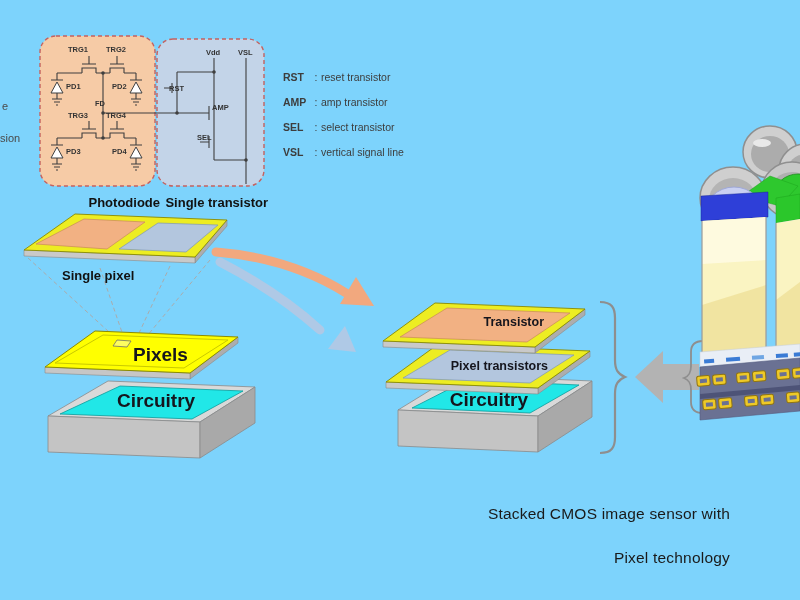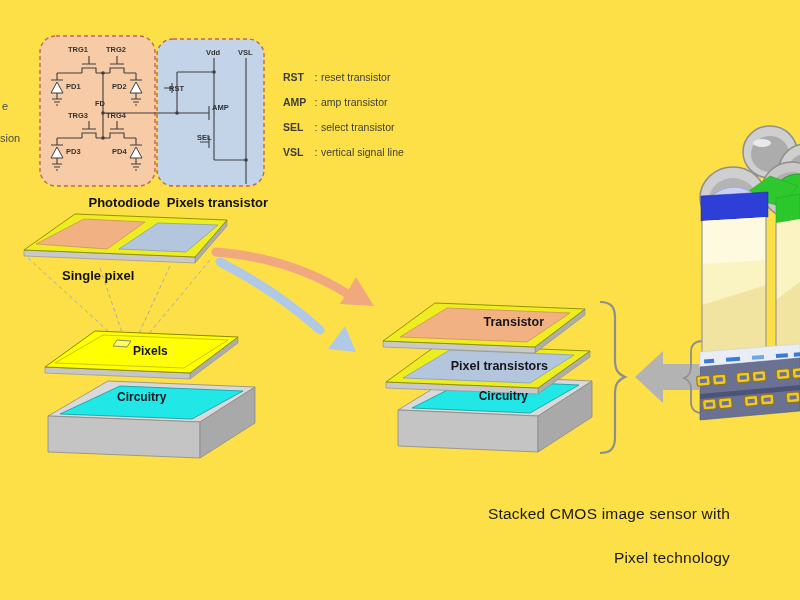--- a/index.html
+++ b/index.html
@@ -1,23 +1,23 @@
 <!DOCTYPE html>
 <html><head>
 <meta charset="utf-8">
 <style>
   html,body{margin:0;padding:0;background:#fff;}
-  #stage{position:relative;width:800px;height:600px;background:#fde047;overflow:hidden;
+  #stage{position:relative;width:800px;height:600px;background:#7dd3fc;overflow:hidden;
          font-family:"Liberation Sans",sans-serif;}
   #stage svg.layer{position:absolute;left:0;top:0;z-index:1;}
   .lbl{position:absolute;z-index:2;color:#1d1d1d;white-space:nowrap;line-height:1.1;}
   .ctr{text-align:right;}
   .clabel{font-size:7.5px;font-weight:bold;color:#333;}
   .hdr{font-size:13px;font-weight:bold;color:#111;}
-  .tile-lbl{font-size:12px;font-weight:bold;color:#15151d;}
+  .tile-lbl{font-size:19px;font-weight:bold;color:#15151d;}
   .tile-lbl2{font-size:12.5px;font-weight:bold;color:#15151d;}
   .legend-row{position:absolute;z-index:2;font-size:10.5px;color:#3d3d3d;white-space:nowrap;}
   .legend-row .ab{display:inline-block;width:28px;font-weight:bold;}
   .legend-row .sp{display:inline-block;width:10px;text-align:center;}
   .cap{font-size:15.5px;color:#1a1a1a;letter-spacing:.2px;}
   .frag{font-size:11px;color:#4a4a4a;}
 </style>
 </head>
 <body>
 
@@ -231,21 +231,21 @@
     <span class="ab">SEL</span><span class="sp">:</span><span>select transistor</span>
   </div>
   <div class="legend-row" style="left:283px;top:146px">
     <span class="ab">VSL</span><span class="sp">:</span><span>vertical signal line</span>
   </div>
 
   <div class="lbl frag" style="left:2px;top:100px">e</div>
   <div class="lbl frag" style="left:0px;top:132px">sion</div>
 
   <div class="lbl hdr ctr" style="left:50px;top:196px;width:110px">Photodiode</div>
-  <div class="lbl hdr ctr" style="left:156px;top:196px;width:112px">Pixels transistor</div>
+  <div class="lbl hdr ctr" style="left:156px;top:196px;width:112px">Single transistor</div>
   <div class="lbl hdr" style="left:62px;top:269px">Single pixel</div>
 
   <div class="lbl tile-lbl" style="left:133px;top:345px">Pixels</div>
   <div class="lbl tile-lbl" style="left:117px;top:391px">Circuitry</div>
   <div class="lbl tile-lbl2 ctr" style="left:432px;top:316px;width:112px">Transistor</div>
   <div class="lbl tile-lbl2 ctr" style="left:428px;top:360px;width:120px">Pixel transistors</div>
   <div class="lbl tile-lbl ctr" style="left:448px;top:390px;width:80px">Circuitry</div>
 
   <div class="lbl cap ctr" style="left:402px;top:505px;width:328px">Stacked CMOS image sensor with</div>
   <div class="lbl cap ctr" style="left:402px;top:549px;width:328px">Pixel technology</div>

